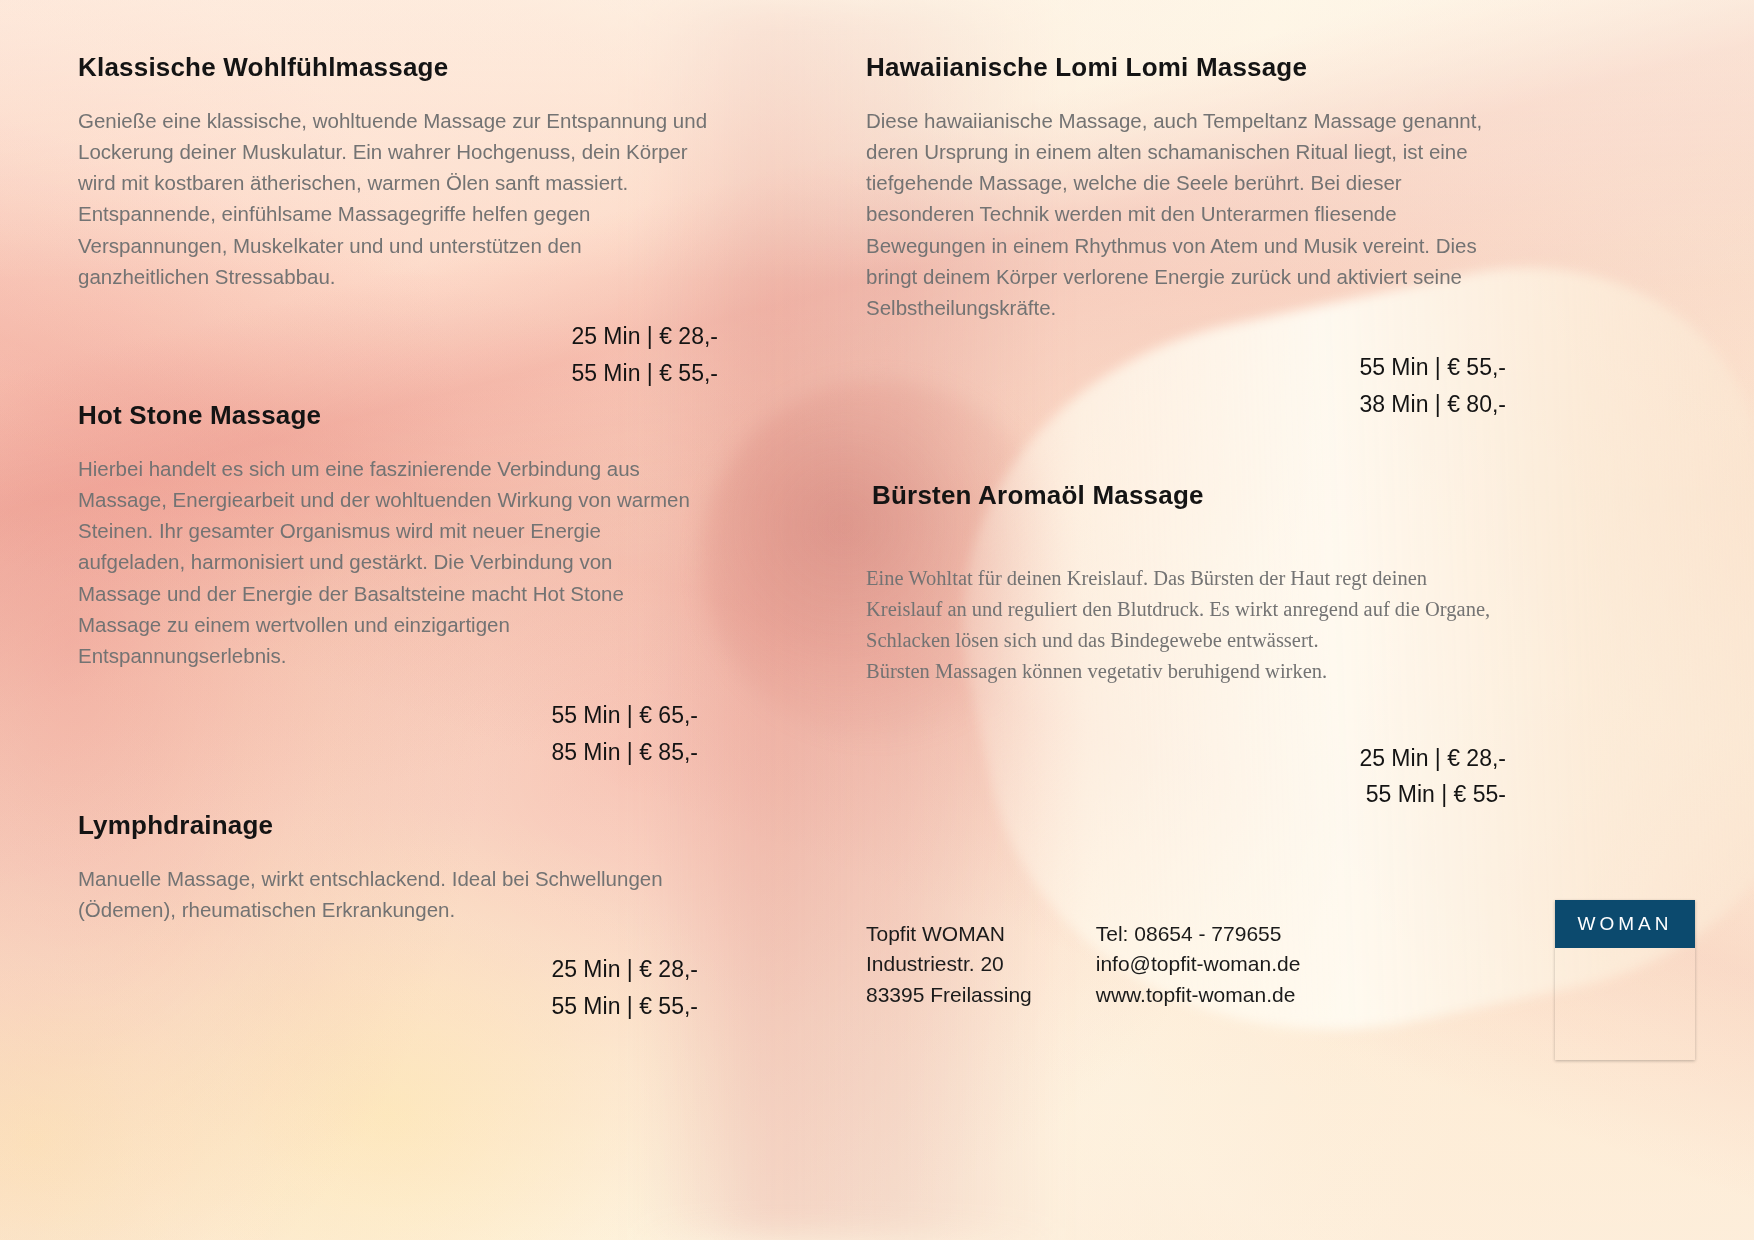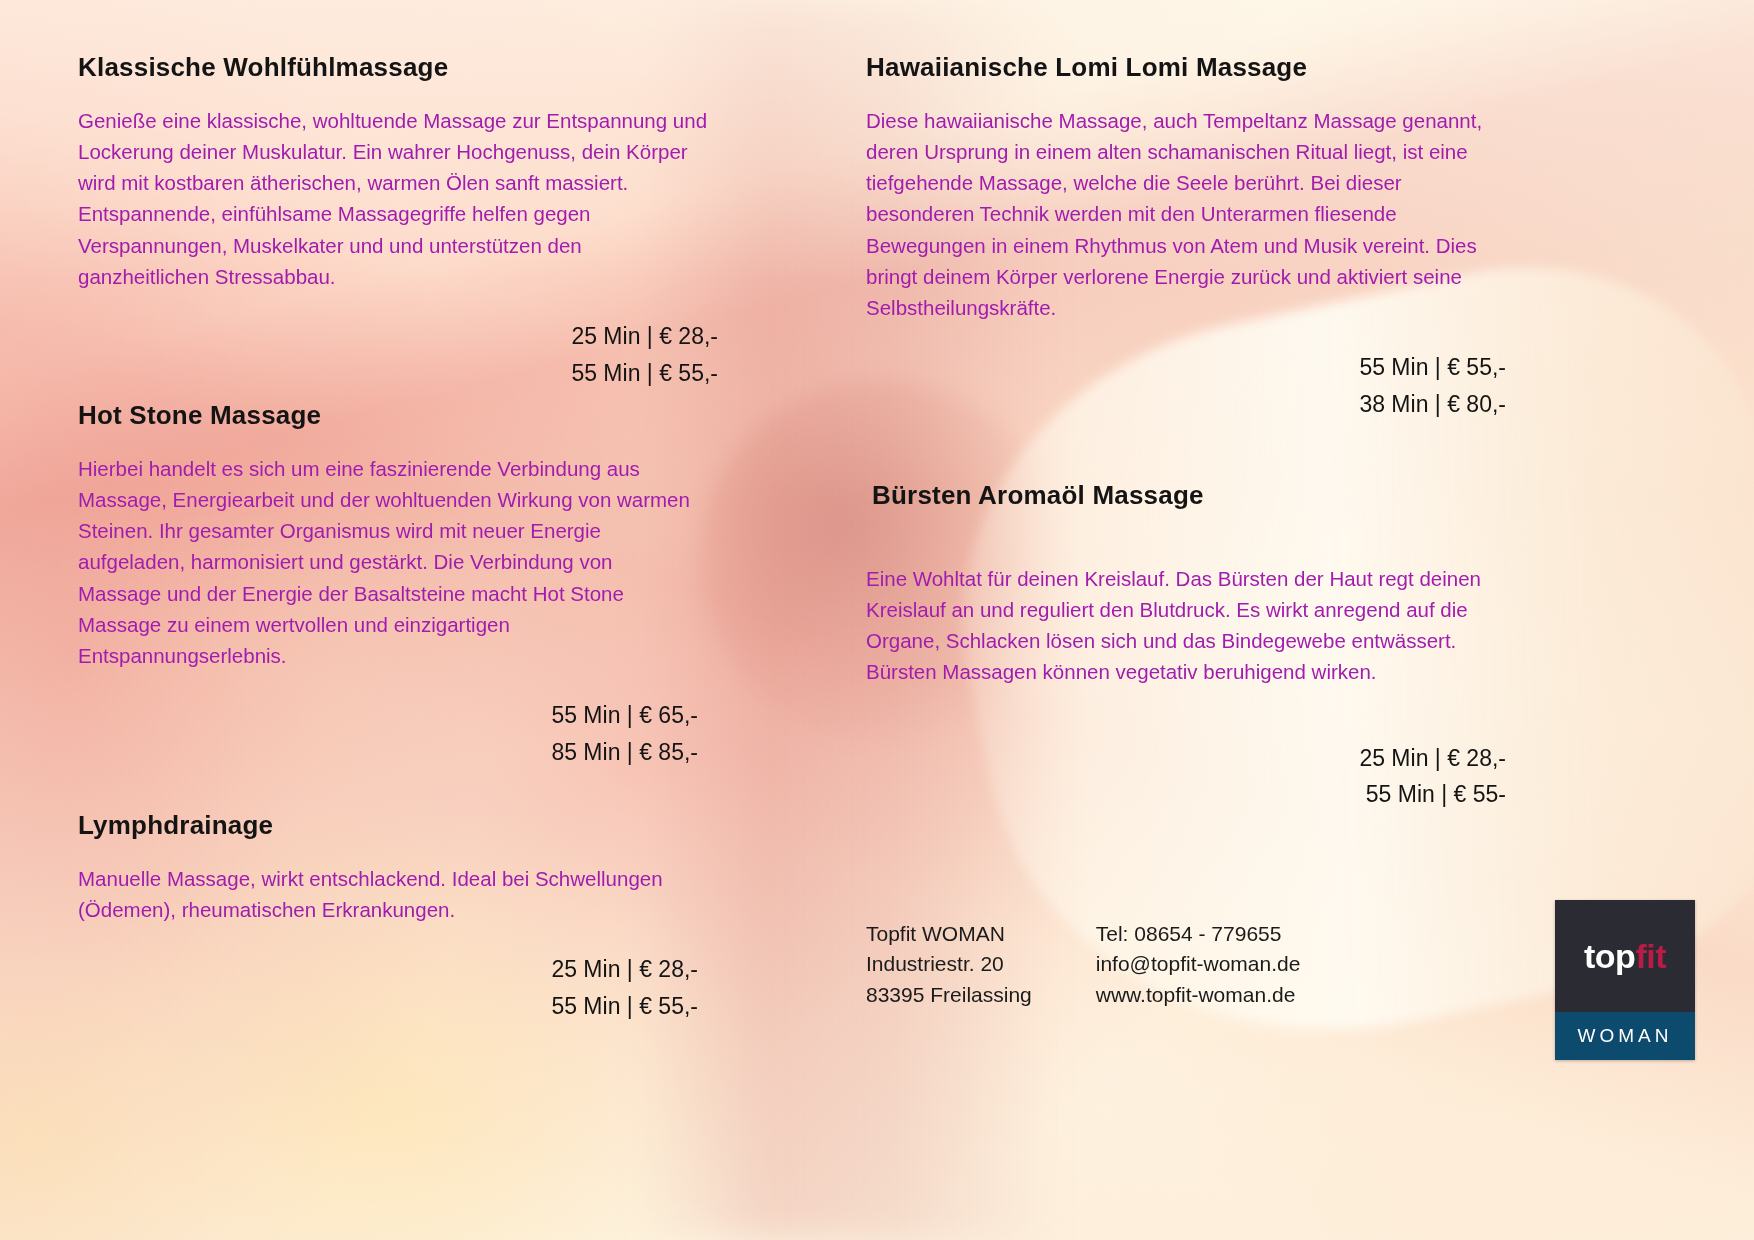--- a/index.html
+++ b/index.html
@@ -104,21 +104,21 @@
     font-size: 26px;
     font-weight: bold;
     letter-spacing: 0.2px;
     margin: 0 0 22px 0;
     color: #141414;
   }
   p.body-text {
     font-size: 20.5px;
     line-height: 1.52;
     margin: 0;
-    color: #a21caf;
+    color: #737373;
   }
   .price-block {
     margin-top: 26px;
     font-size: 23px;
     line-height: 1.6;
     text-align: right;
   }
   .price-line {
     white-space: pre;
     color: #141414;
@@ -244,21 +244,21 @@
         <h2 class="section-title">Hawaiianische Lomi Lomi Massage</h2>
         <p class="body-text">Diese hawaiianische Massage, auch Tempeltanz Massage genannt, deren Ursprung in einem alten schamanischen Ritual liegt, ist eine tiefgehende Massage, welche die Seele berührt. Bei dieser besonderen Technik werden mit den Unterarmen fliesende Bewegungen in einem Rhythmus von Atem und Musik vereint. Dies bringt deinem Körper verlorene Energie zurück und aktiviert seine Selbstheilungskräfte.</p>
         <div class="price-block indent-2">
           <div class="price-line">55 Min | € 55,-</div>
           <div class="price-line">38 Min | € 80,-</div>
         </div>
       </section>
 
       <section id="sec-buersten">
         <h2 class="section-title" style="padding-left:6px;">Bürsten Aromaöl Massage</h2>
-        <p class="body-text" style="white-space:pre-line; margin-top:52px;">Eine Wohltat für deinen Kreislauf. Das Bürsten der Haut regt deinen Kreislauf an und reguliert den Blutdruck. Es wirkt anregend auf die Organe, Schlacken lösen sich und das Bindegewebe entwässert.
+        <p class="body-text" style="white-space:pre-line; margin-top:52px;font-family:Liberation Serif, serif;">Eine Wohltat für deinen Kreislauf. Das Bürsten der Haut regt deinen Kreislauf an und reguliert den Blutdruck. Es wirkt anregend auf die Organe, Schlacken lösen sich und das Bindegewebe entwässert.
 Bürsten Massagen können vegetativ beruhigend wirken.</p>
         <div class="price-block indent-3" style="margin-top:52px;">
           <div class="price-line">25 Min | € 28,-</div>
           <div class="price-line" style="padding-left:14px;">55 Min | € 55-</div>
         </div>
       </section>
 
     </div>
 
     <div class="footer">
@@ -268,22 +268,19 @@
         <div>83395 Freilassing</div>
       </div>
       <div class="footer-col">
         <div>Tel: 08654 - 779655</div>
         <div>info@topfit-woman.de</div>
         <div>www.topfit-woman.de</div>
       </div>
     </div>
 
     <div class="logo">
-      <div class="logo-top">
-        <div class="logo-wordmark"><span>top</span><span class="accent">fit</span></div>
-      </div>
       <div class="logo-bottom">
         <div class="logo-sub">WOMAN</div>
       </div>
     </div>
 
   </div>
 </div>
 
 </body></html>

